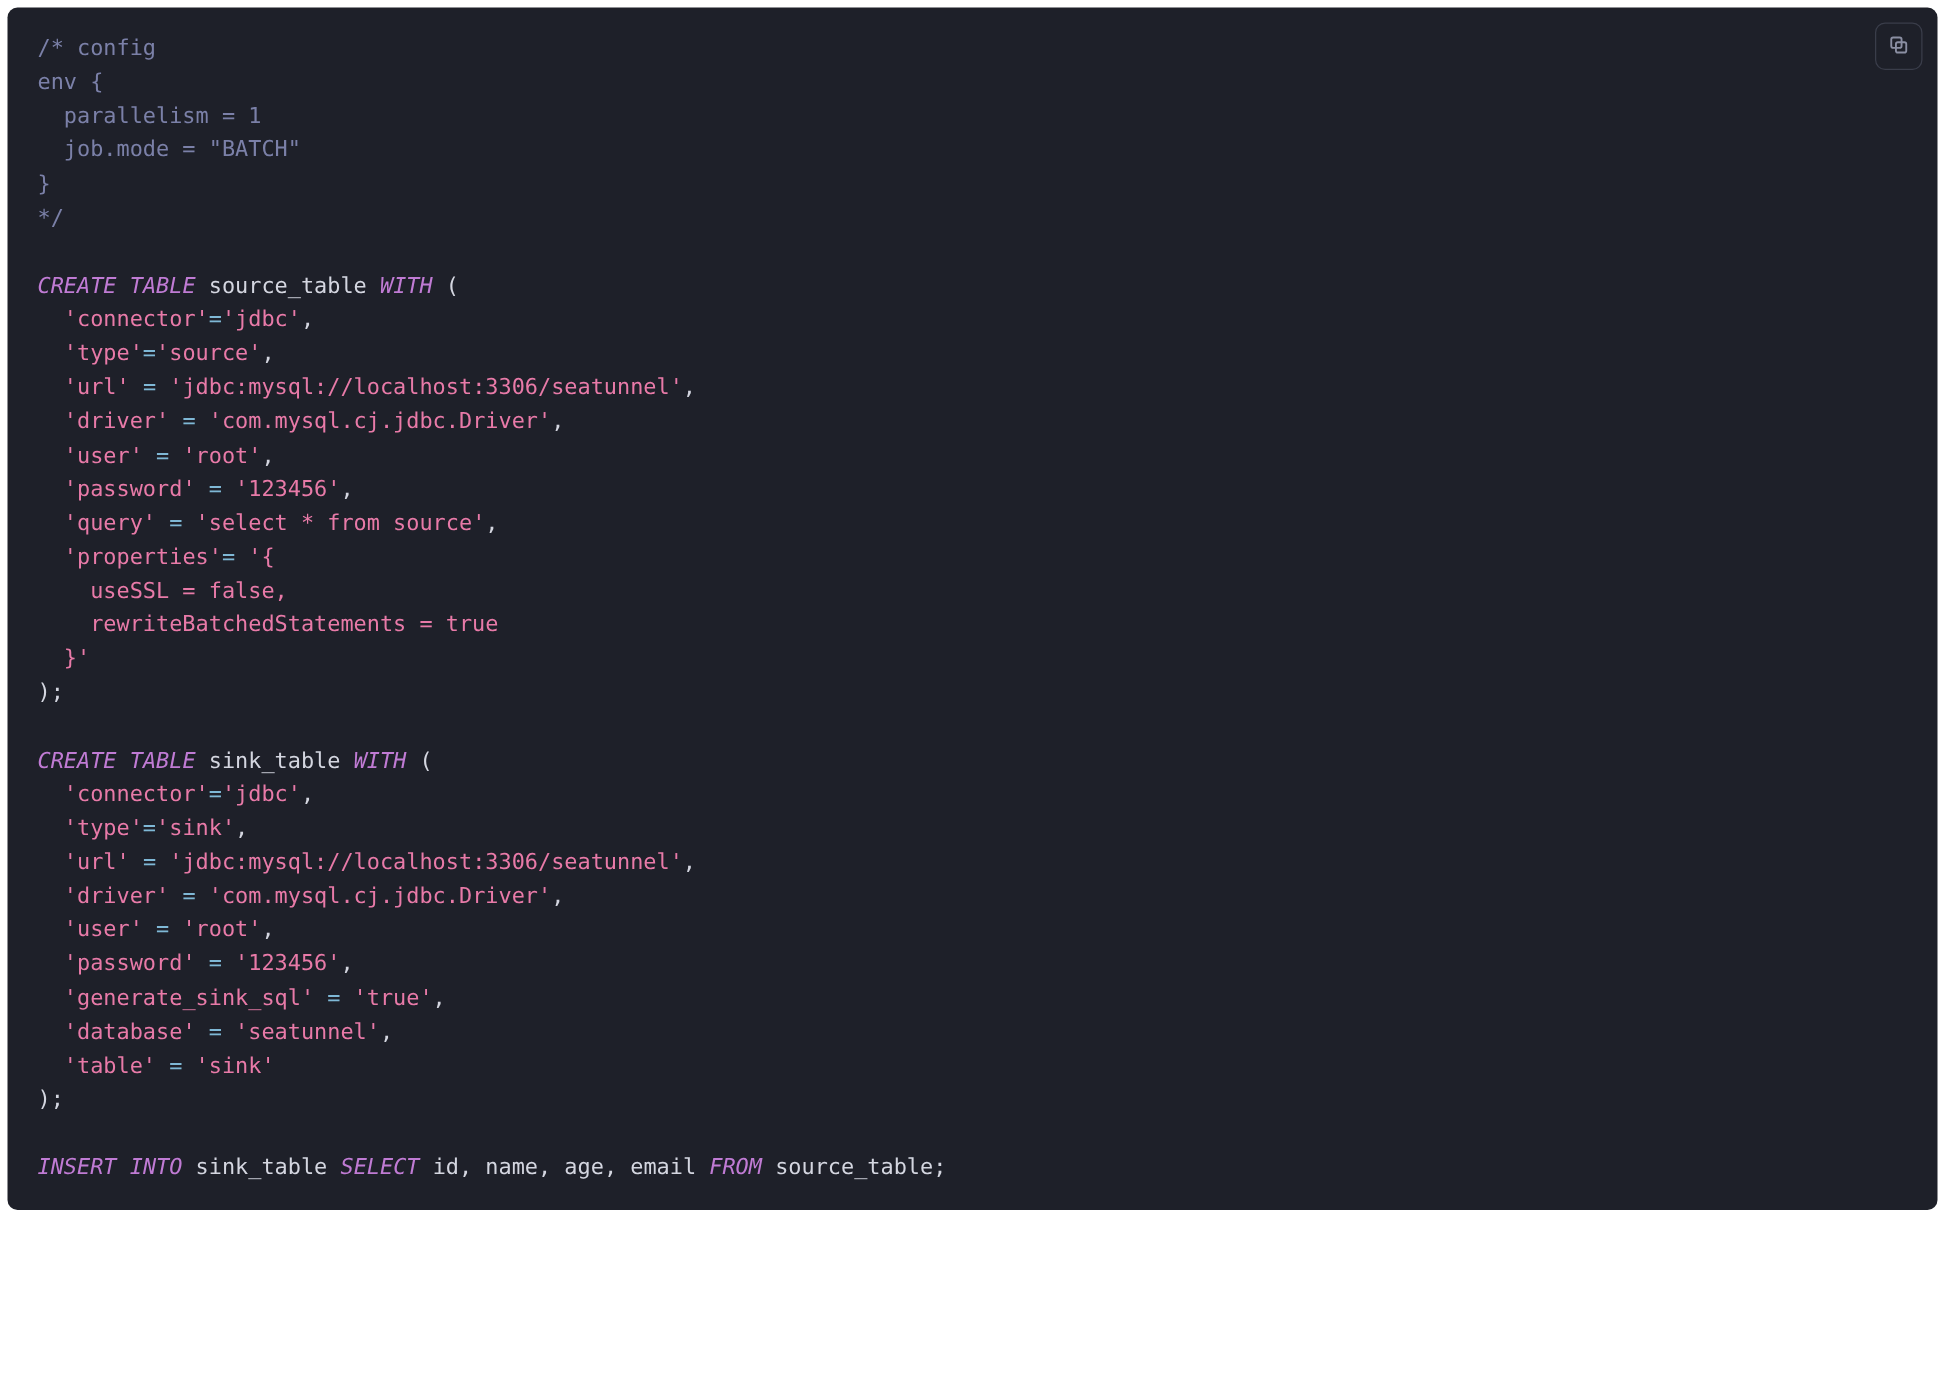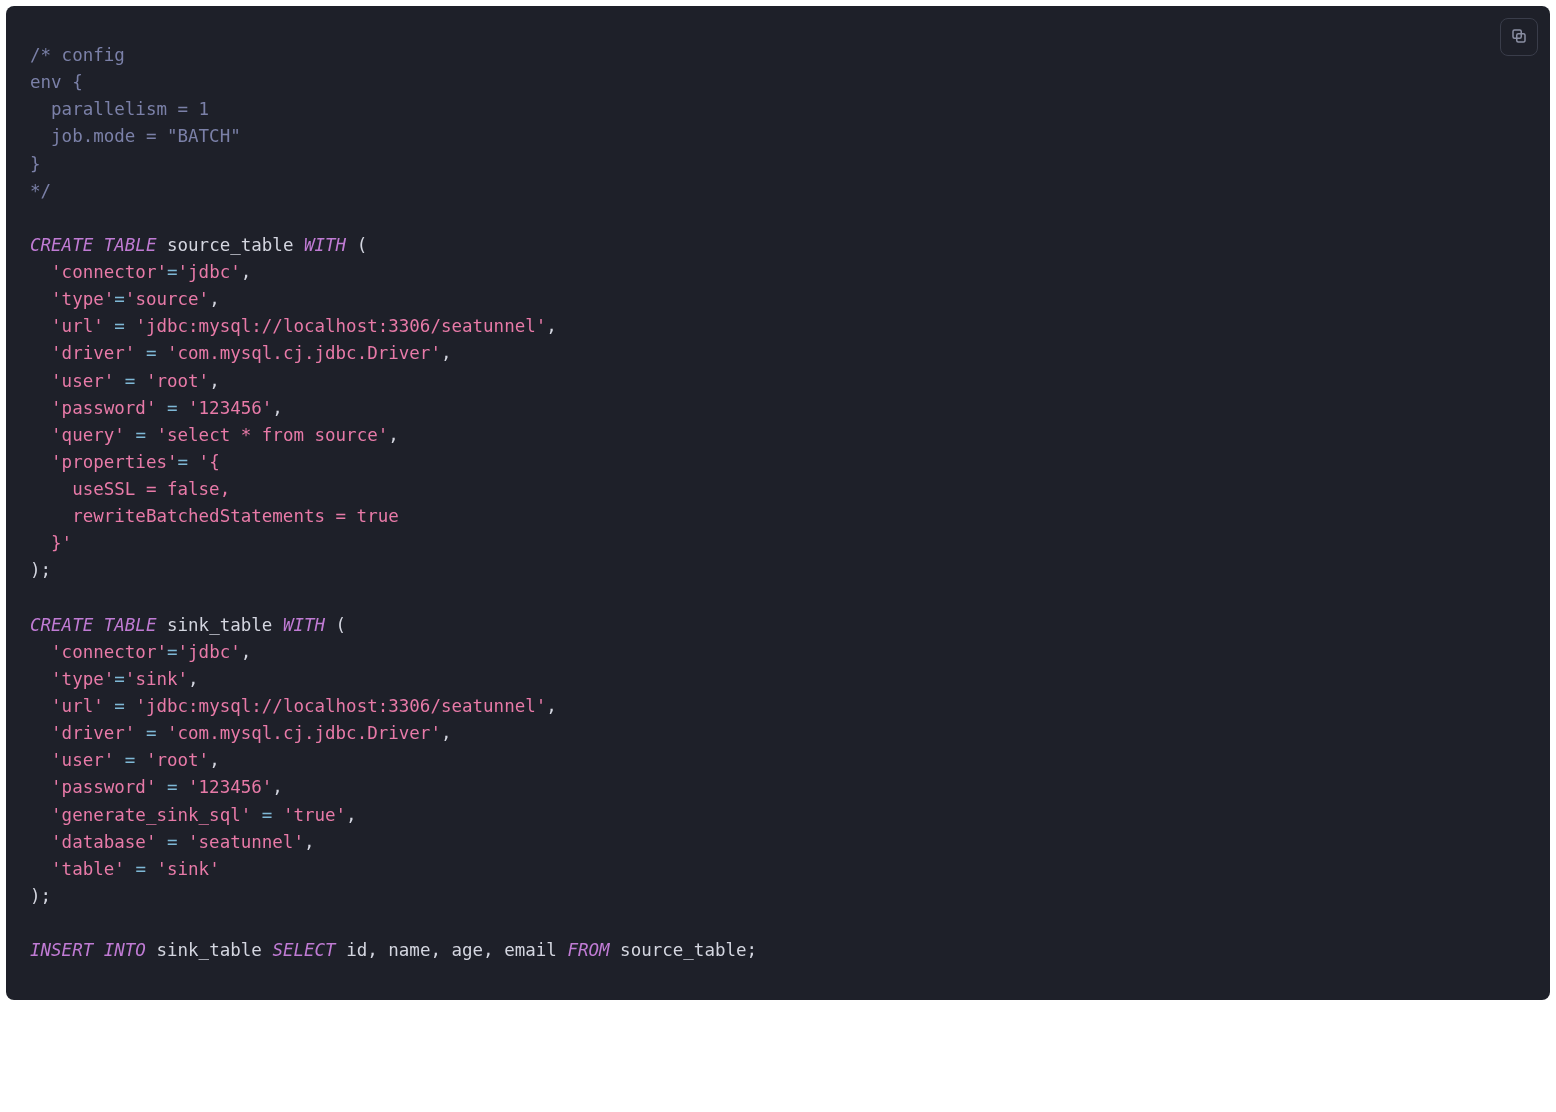--- a/index.html
+++ b/index.html
@@ -4,21 +4,21 @@
 <style>
   * { margin: 0; padding: 0; box-sizing: border-box; }
   body {
     background: #ffffff;
     padding: 6px;
     font-family: ui-monospace, SFMono-Regular, "SF Mono", Menlo, Monaco, Consolas, monospace;
   }
   .code-block {
     background: #1e2029;
     border-radius: 8px;
-    padding: 36px 24px;
+    padding: 20px 24px;
     position: relative;
     overflow: auto;
   }
   .copy-btn {
     position: absolute;
     top: 12px;
     right: 12px;
     width: 38px;
     height: 38px;
     border: 1px solid #3a3d4a;

